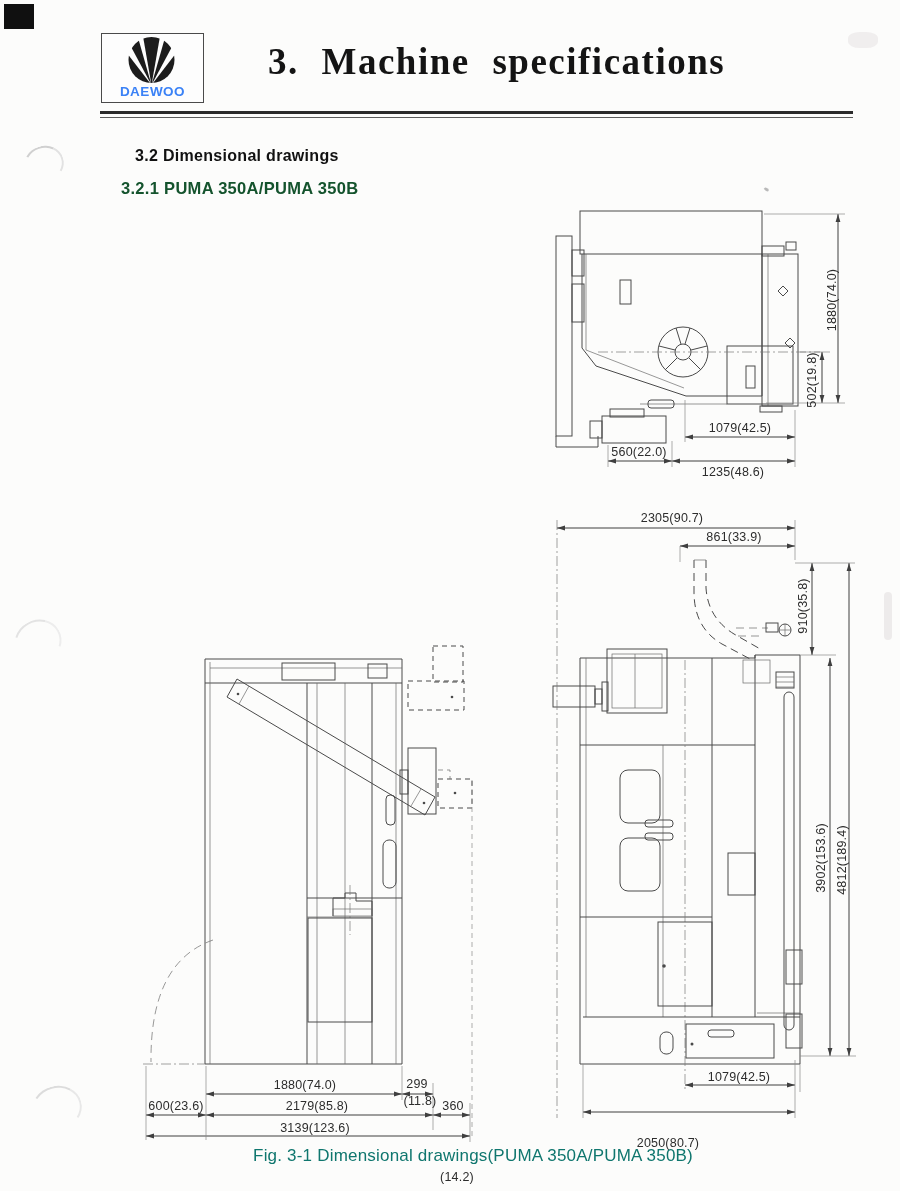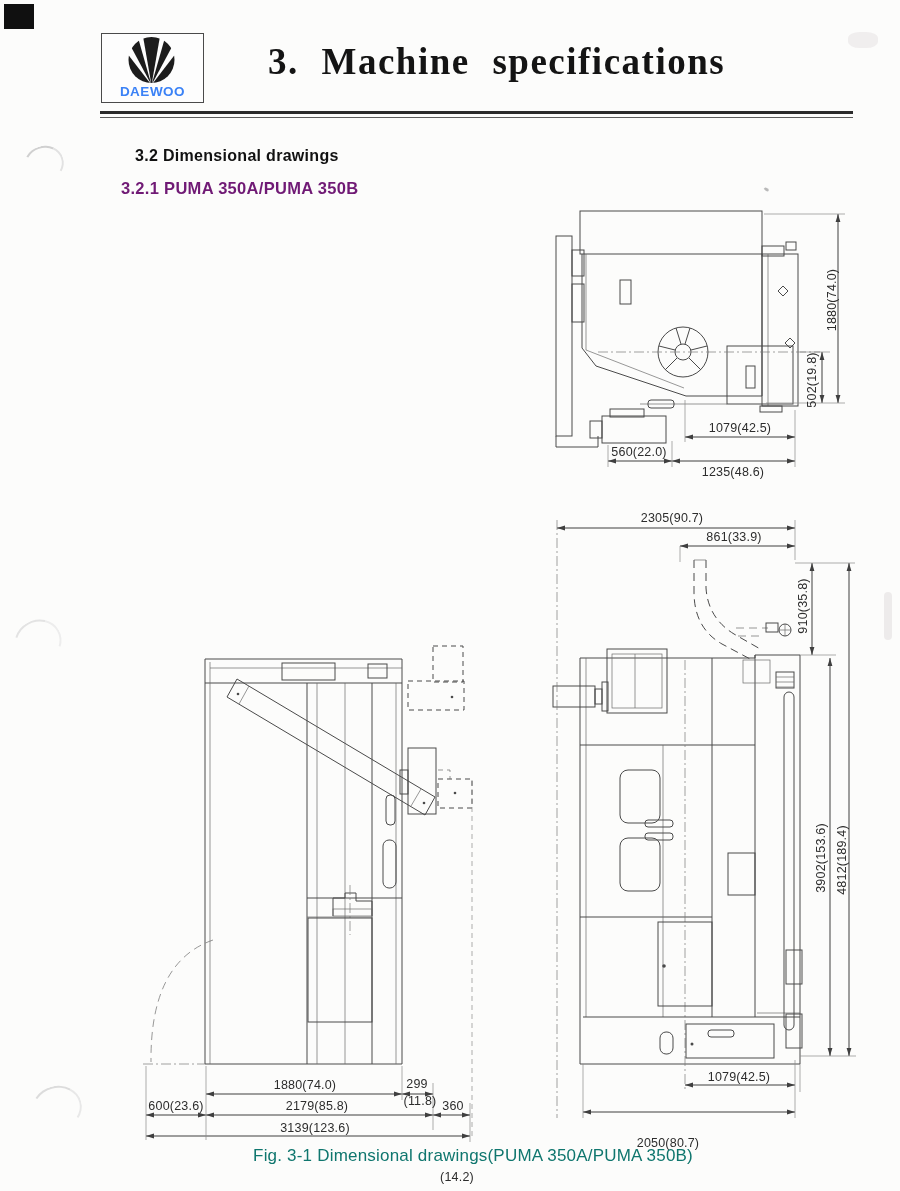--- a/index.html
+++ b/index.html
@@ -7,21 +7,21 @@
           font-family:"Liberation Sans", sans-serif; color:#1a1a1a; }
 
   
   .logo-box { position:absolute; left:101px; top:33px; width:101px; height:68px;
               border:1.5px solid #4a4a4a; background:#fdfdfd; }
   .chapter-title { position:absolute; left:268px; top:40px; font-family:"Liberation Serif", serif;
                    font-weight:700; font-size:37px; letter-spacing:1.5px; word-spacing:12px; color:#141414; }
   .rule-thick { position:absolute; left:100px; top:111px; width:753px; height:3px; background:#2b2b2b; }
   .rule-thin  { position:absolute; left:100px; top:117px; width:753px; height:1px; background:#5a5a5a; }
   .sec-head  { position:absolute; left:95px;  top:147px; font-size:16px; font-weight:700; letter-spacing:0.3px; color:#111;margin-left:40px; }
-  .sub-head  { position:absolute; left:121px; top:179px; font-size:16.5px; font-weight:700; letter-spacing:0.3px; color:#701a75; }
+  .sub-head  { position:absolute; left:121px; top:179px; font-size:16.5px; font-weight:700; letter-spacing:0.3px; color:#14532d; }
   .caption { position:absolute; left:473px; top:1146px; transform:translateX(-50%);
              font-size:17px; color:#0f766e; letter-spacing:0.2px; white-space:nowrap; }
 
   
   svg.draw { position:absolute; left:0; top:0; }
   .ln  { fill:none; stroke:#4a4a4a; stroke-width:1; }
   .lnf { fill:none; stroke:#6b6b6b; stroke-width:0.7; }
   .dsh  { stroke-dasharray:5,4; }
   .dsh2 { stroke-dasharray:8,5; }
   .cl  { fill:none; stroke:#787878; stroke-width:0.7; stroke-dasharray:10,3,2,3; }

